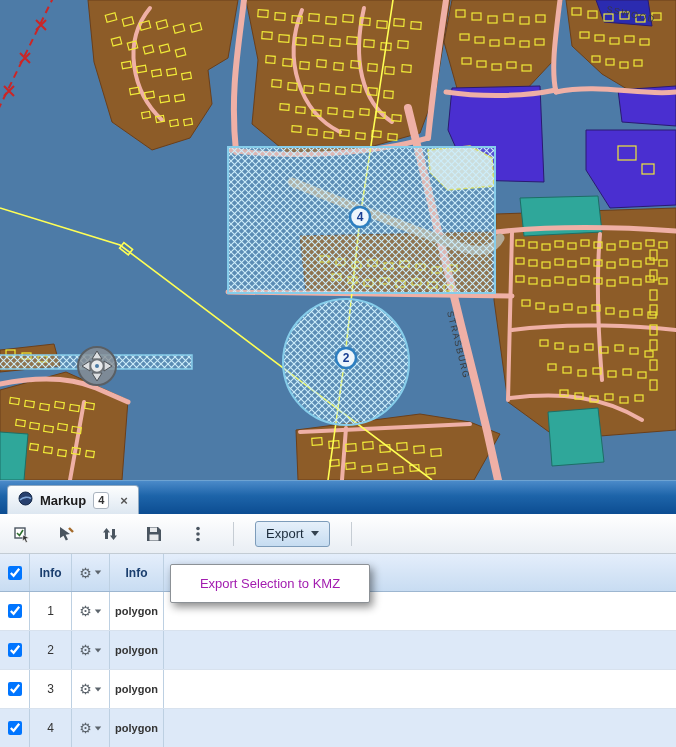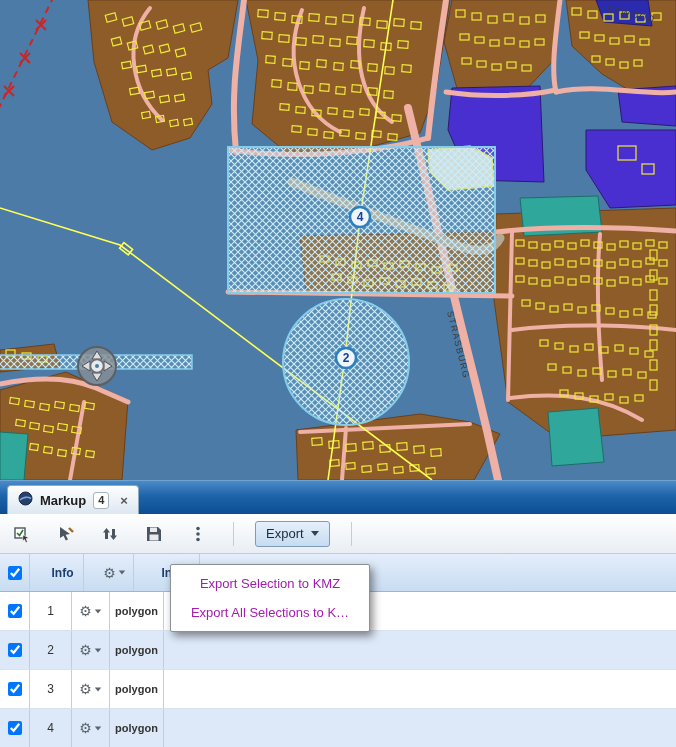--- a/index.html
+++ b/index.html
@@ -34,21 +34,21 @@
     border:1px solid #7d9cba;border-radius:3px;cursor:pointer;
     background:linear-gradient(180deg,#e6f0fa,#c6dcf1);font-size:13px;color:#1b2b3a;
     font-family:"Liberation Sans","DejaVu Sans",sans-serif;}
   .caret{width:0;height:0;border-left:4px solid transparent;border-right:4px solid transparent;
     border-top:5px solid #33424f;display:inline-block;}
 
   
   .table{position:absolute;left:0;top:74px;width:100%;bottom:0;background:#fff;}
   .thead,.trow{display:flex;align-items:stretch;}
   .thead{height:38px;background:linear-gradient(180deg,#e4eefb,#c8dcf2);
-    border-bottom:1px solid #9db6d0;gap:12px;}
+    border-bottom:1px solid #9db6d0;}
   .cell{display:flex;align-items:center;justify-content:center;
     border-right:1px solid #bdd0e2;font-size:12px;color:#333;}
   .c0{width:30px;} .c1{width:42px;} .c2{width:38px;} .c3{width:54px;}
   .thead .cell{color:#1a3e6e;font-weight:bold;}
   .trow{height:39px;background:#fff;border-bottom:1px solid #d8e2ee;}
   .trow.alt{background:#dde9f8;}
   .trow .c3{font-size:11px;font-weight:bold;}
   input[type=checkbox]{width:14px;height:14px;margin:0;cursor:pointer;}
   .gearbtn{display:flex;align-items:center;gap:2px;background:transparent;border:none;
     cursor:pointer;color:#5c646c;font-size:14px;padding:0;line-height:1;
@@ -549,16 +549,15 @@
                 <span class="caret"></span>
       </button>
     </div>
     <div class="cell c3">polygon</div>
   </div>
 </div>
     </div>
 
     <div class="menu" id="menu">
         <div class="menu-item">Export Selection to KMZ</div>
-        <div class="menu-item">Export All Selections to K…</div>
       </div>
   </div>
 </div>
 
 </body></html>

